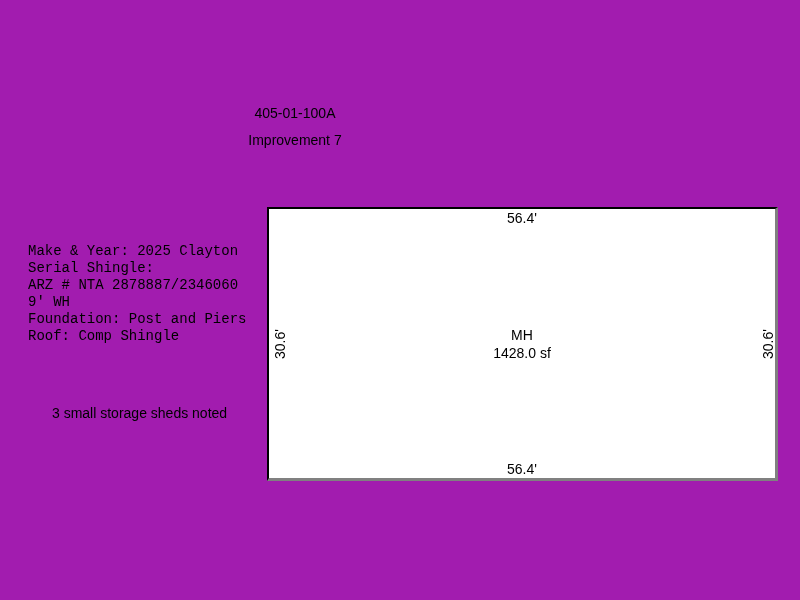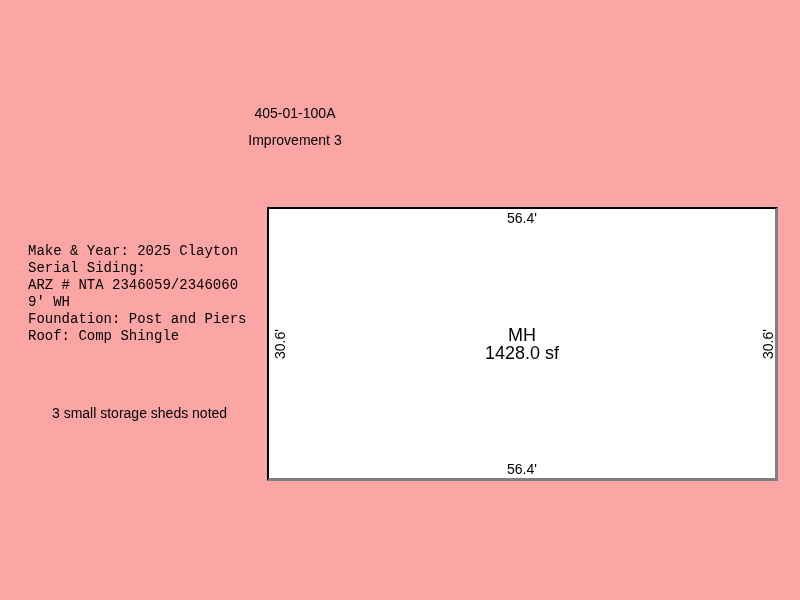--- a/index.html
+++ b/index.html
@@ -4,21 +4,21 @@
 <style>
   html, body {
     margin: 0;
     padding: 0;
     background: #ffffff;
   }
   .page {
     position: relative;
     width: 800px;
     height: 600px;
-    background: #fca5a5;
+    background: #a21caf;
     font-family: "Liberation Sans", sans-serif;
     color: #000000;
     overflow: hidden;
   }
   .header-block {
     position: absolute;
     left: 195px;
     top: 105px;
     width: 200px;
     text-align: center;
@@ -87,38 +87,38 @@
   }
   .dim-left { left: -19px; }
   .dim-right { right: -23px; }
   .center-block {
     position: absolute;
     left: 0;
     right: 0;
     top: 50%;
     transform: translateY(-50%);
     text-align: center;
-    font-size: 18px;
+    font-size: 14px;
     line-height: 18px;
   }
 </style>
 </head>
 <body>
 
 <div class="page">
 
   <div class="header-block">
     <div>405-01-100A</div>
-    <div class="improvement">Improvement 3</div>
+    <div class="improvement">Improvement 7</div>
   </div>
 
   <div class="details-block">
     <div>Make &amp; Year: 2025 Clayton</div>
-    <div>Serial Siding:</div>
-    <div>ARZ # NTA 2346059/2346060</div>
+    <div>Serial Shingle:</div>
+    <div>ARZ # NTA 2878887/2346060</div>
     <div>9' WH</div>
     <div>Foundation: Post and Piers</div>
     <div>Roof: Comp Shingle</div>
   </div>
 
   <div class="note-line">3 small storage sheds noted</div>
 
   <div class="sketch-rect">
     <span class="dim dim-top">56.4'</span>
     <span class="dim dim-bottom">56.4'</span>

